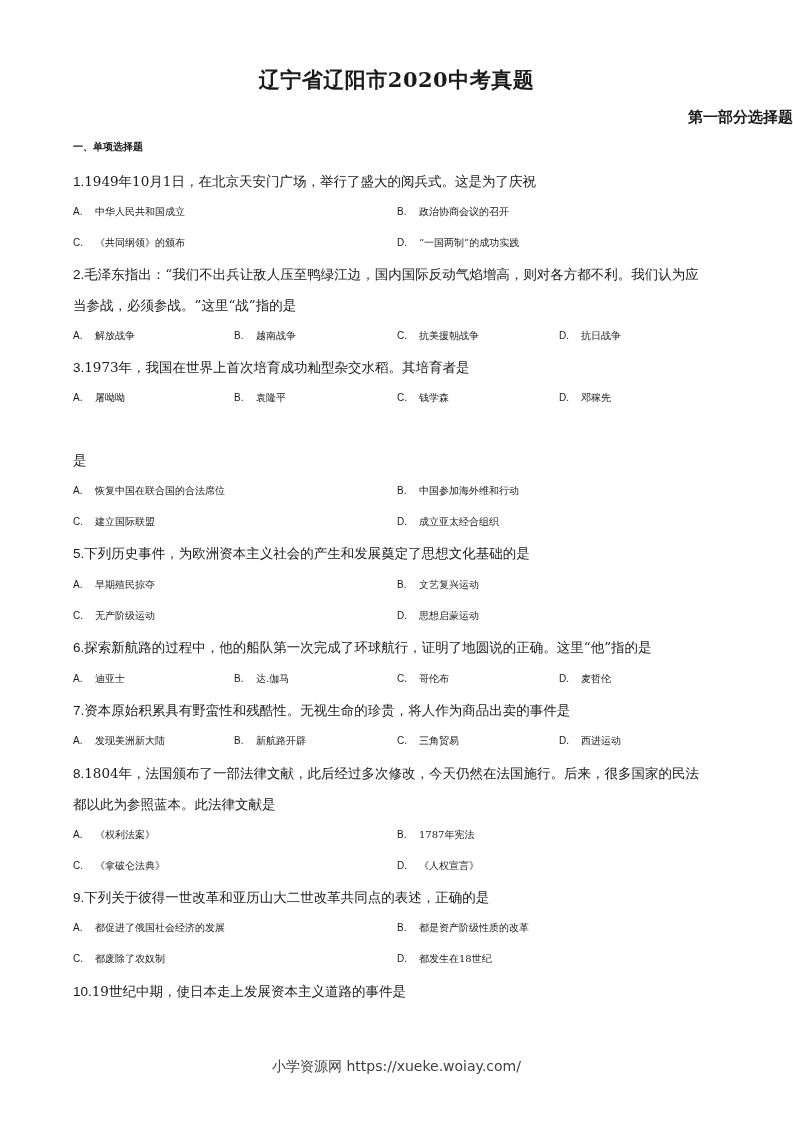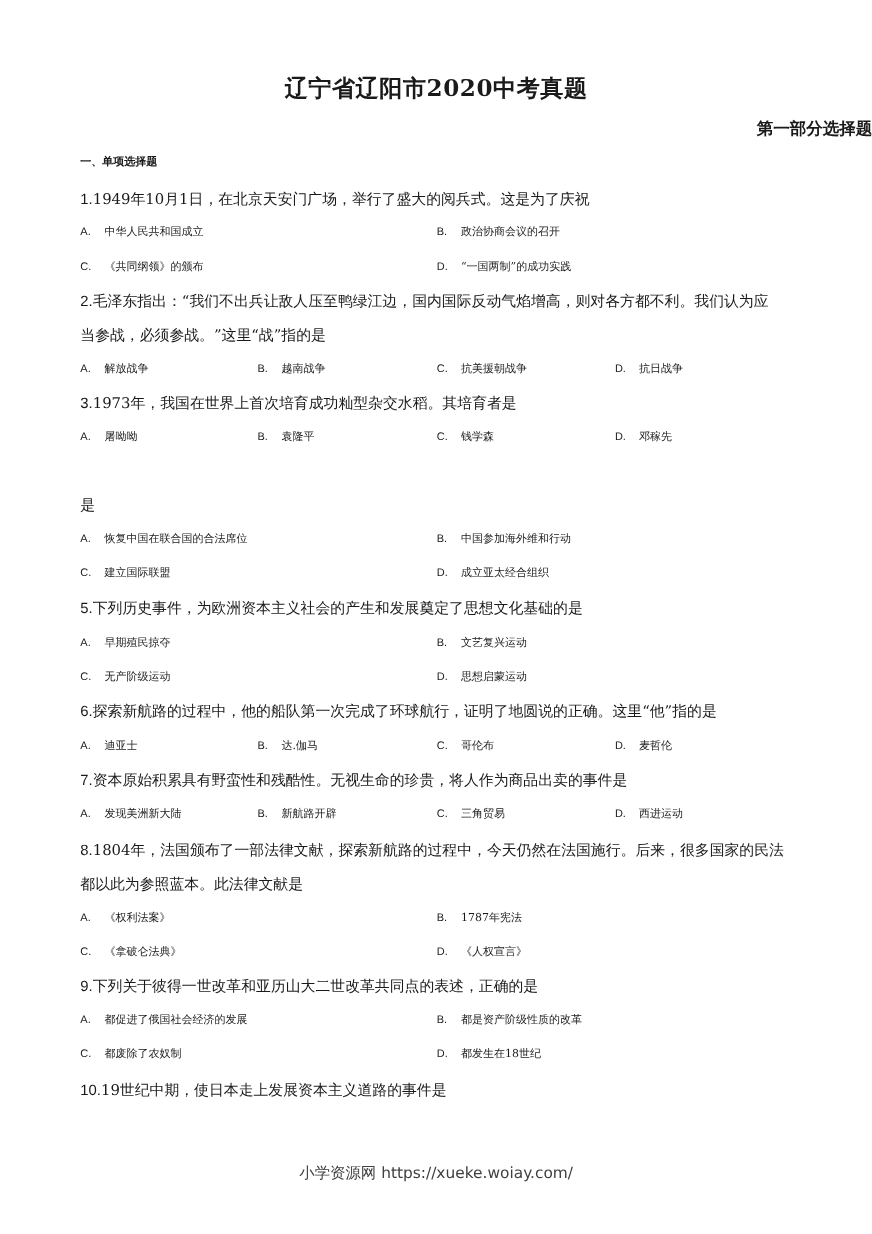--- a/index.html
+++ b/index.html
@@ -131,21 +131,21 @@
   <div class="opt col-b4" style="top:669px"><span class="letter">B.</span><span>达.伽马</span></div>
   <div class="opt col-c4" style="top:669px"><span class="letter">C.</span><span>哥伦布</span></div>
   <div class="opt col-d4" style="top:669px"><span class="letter">D.</span><span>麦哲伦</span></div>
 
   <div class="line" style="top:700px"><span class="qnum">7.</span><span>资本原始积累具有野蛮性和残酷性。无视生命的珍贵，将人作为商品出卖的事件是</span></div>
   <div class="opt col-a" style="top:731px"><span class="letter">A.</span><span>发现美洲新大陆</span></div>
   <div class="opt col-b4" style="top:731px"><span class="letter">B.</span><span>新航路开辟</span></div>
   <div class="opt col-c4" style="top:731px"><span class="letter">C.</span><span>三角贸易</span></div>
   <div class="opt col-d4" style="top:731px"><span class="letter">D.</span><span>西进运动</span></div>
 
-  <div class="line" style="top:763px"><span class="qnum">8.</span><span>1804年，法国颁布了一部法律文献，探索新航路的过程中，今天仍然在法国施行。后来，很多国家的民法</span></div>
+  <div class="line" style="top:763px"><span class="qnum">8.</span><span>1804年，法国颁布了一部法律文献，此后经过多次修改，今天仍然在法国施行。后来，很多国家的民法</span></div>
   <div class="line" style="top:794px">都以此为参照蓝本。此法律文献是</div>
   <div class="opt col-a" style="top:825px"><span class="letter">A.</span><span>《权利法案》</span></div>
   <div class="opt col-b2" style="top:825px"><span class="letter">B.</span><span>1787年宪法</span></div>
   <div class="opt col-a" style="top:856px"><span class="letter">C.</span><span>《拿破仑法典》</span></div>
   <div class="opt col-b2" style="top:856px"><span class="letter">D.</span><span>《人权宣言》</span></div>
 
   <div class="line" style="top:887px"><span class="qnum">9.</span><span>下列关于彼得一世改革和亚历山大二世改革共同点的表述，正确的是</span></div>
   <div class="opt col-b2" style="top:918px"><span class="letter">B.</span><span>都是资产阶级性质的改革</span></div>
   <div class="opt col-a" style="top:918px"><span class="letter">A.</span><span>都促进了俄国社会经济的发展</span></div>
   <div class="opt col-a" style="top:949px"><span class="letter">C.</span><span>都废除了农奴制</span></div>

